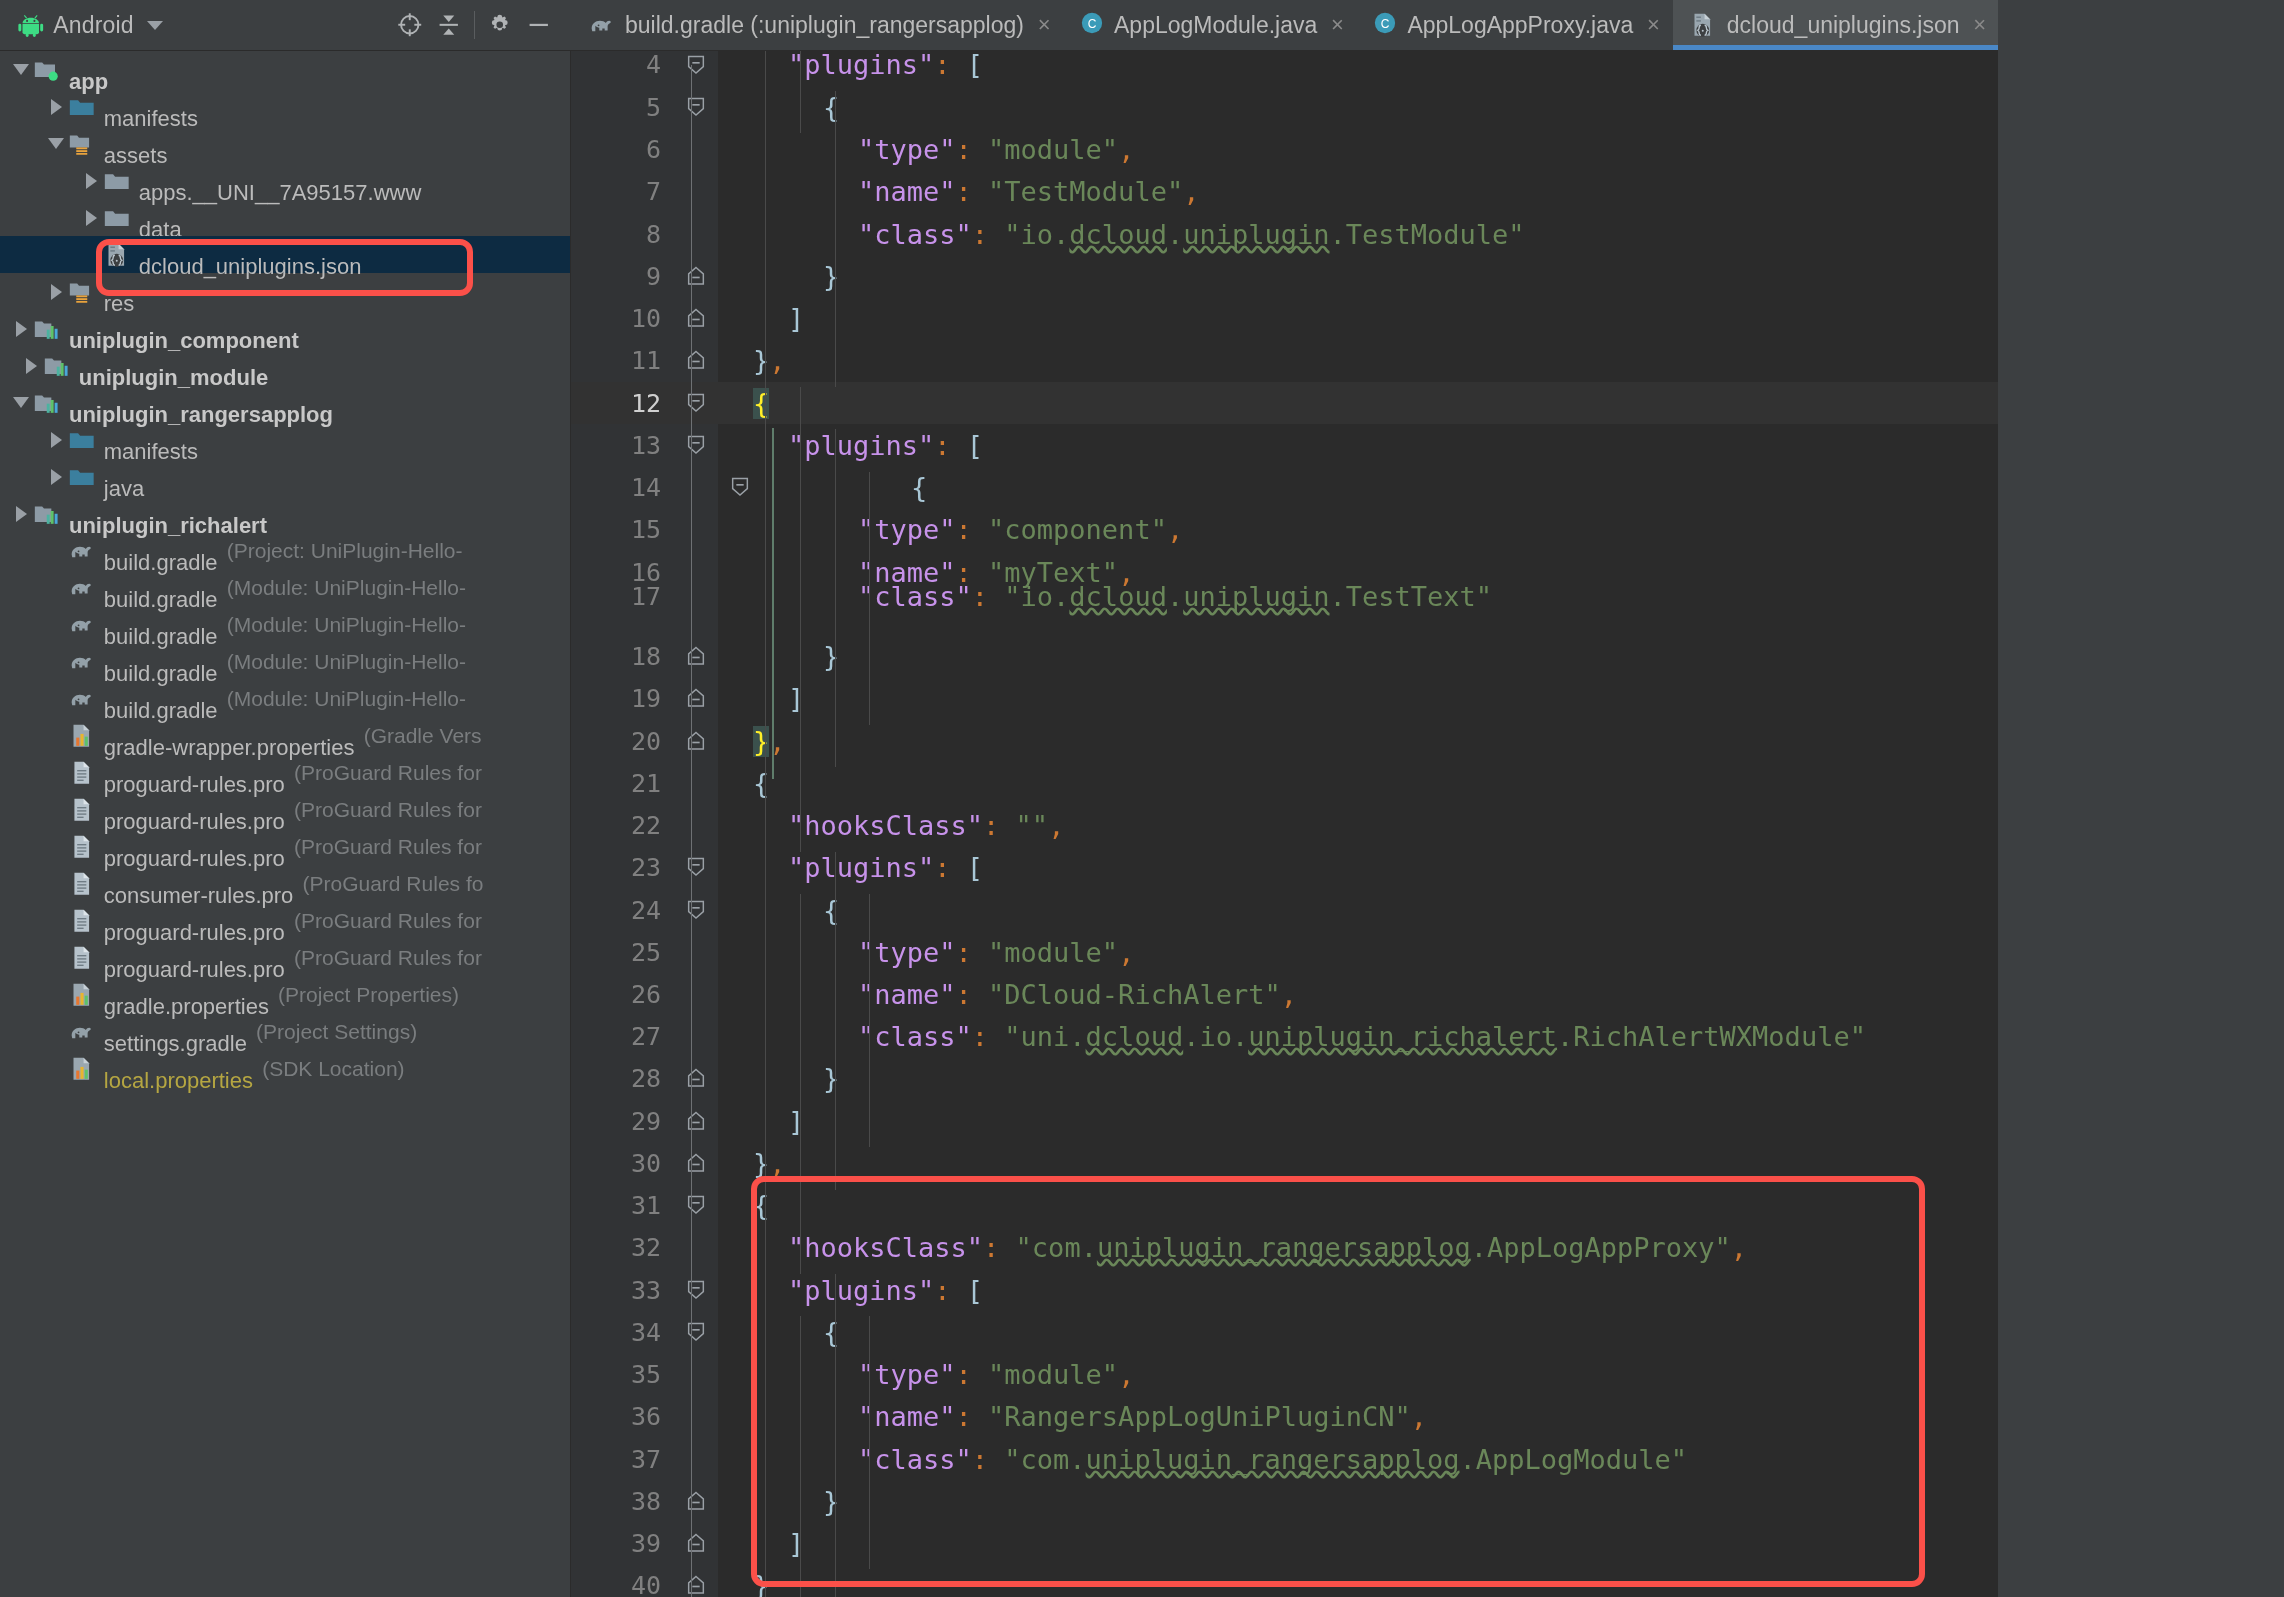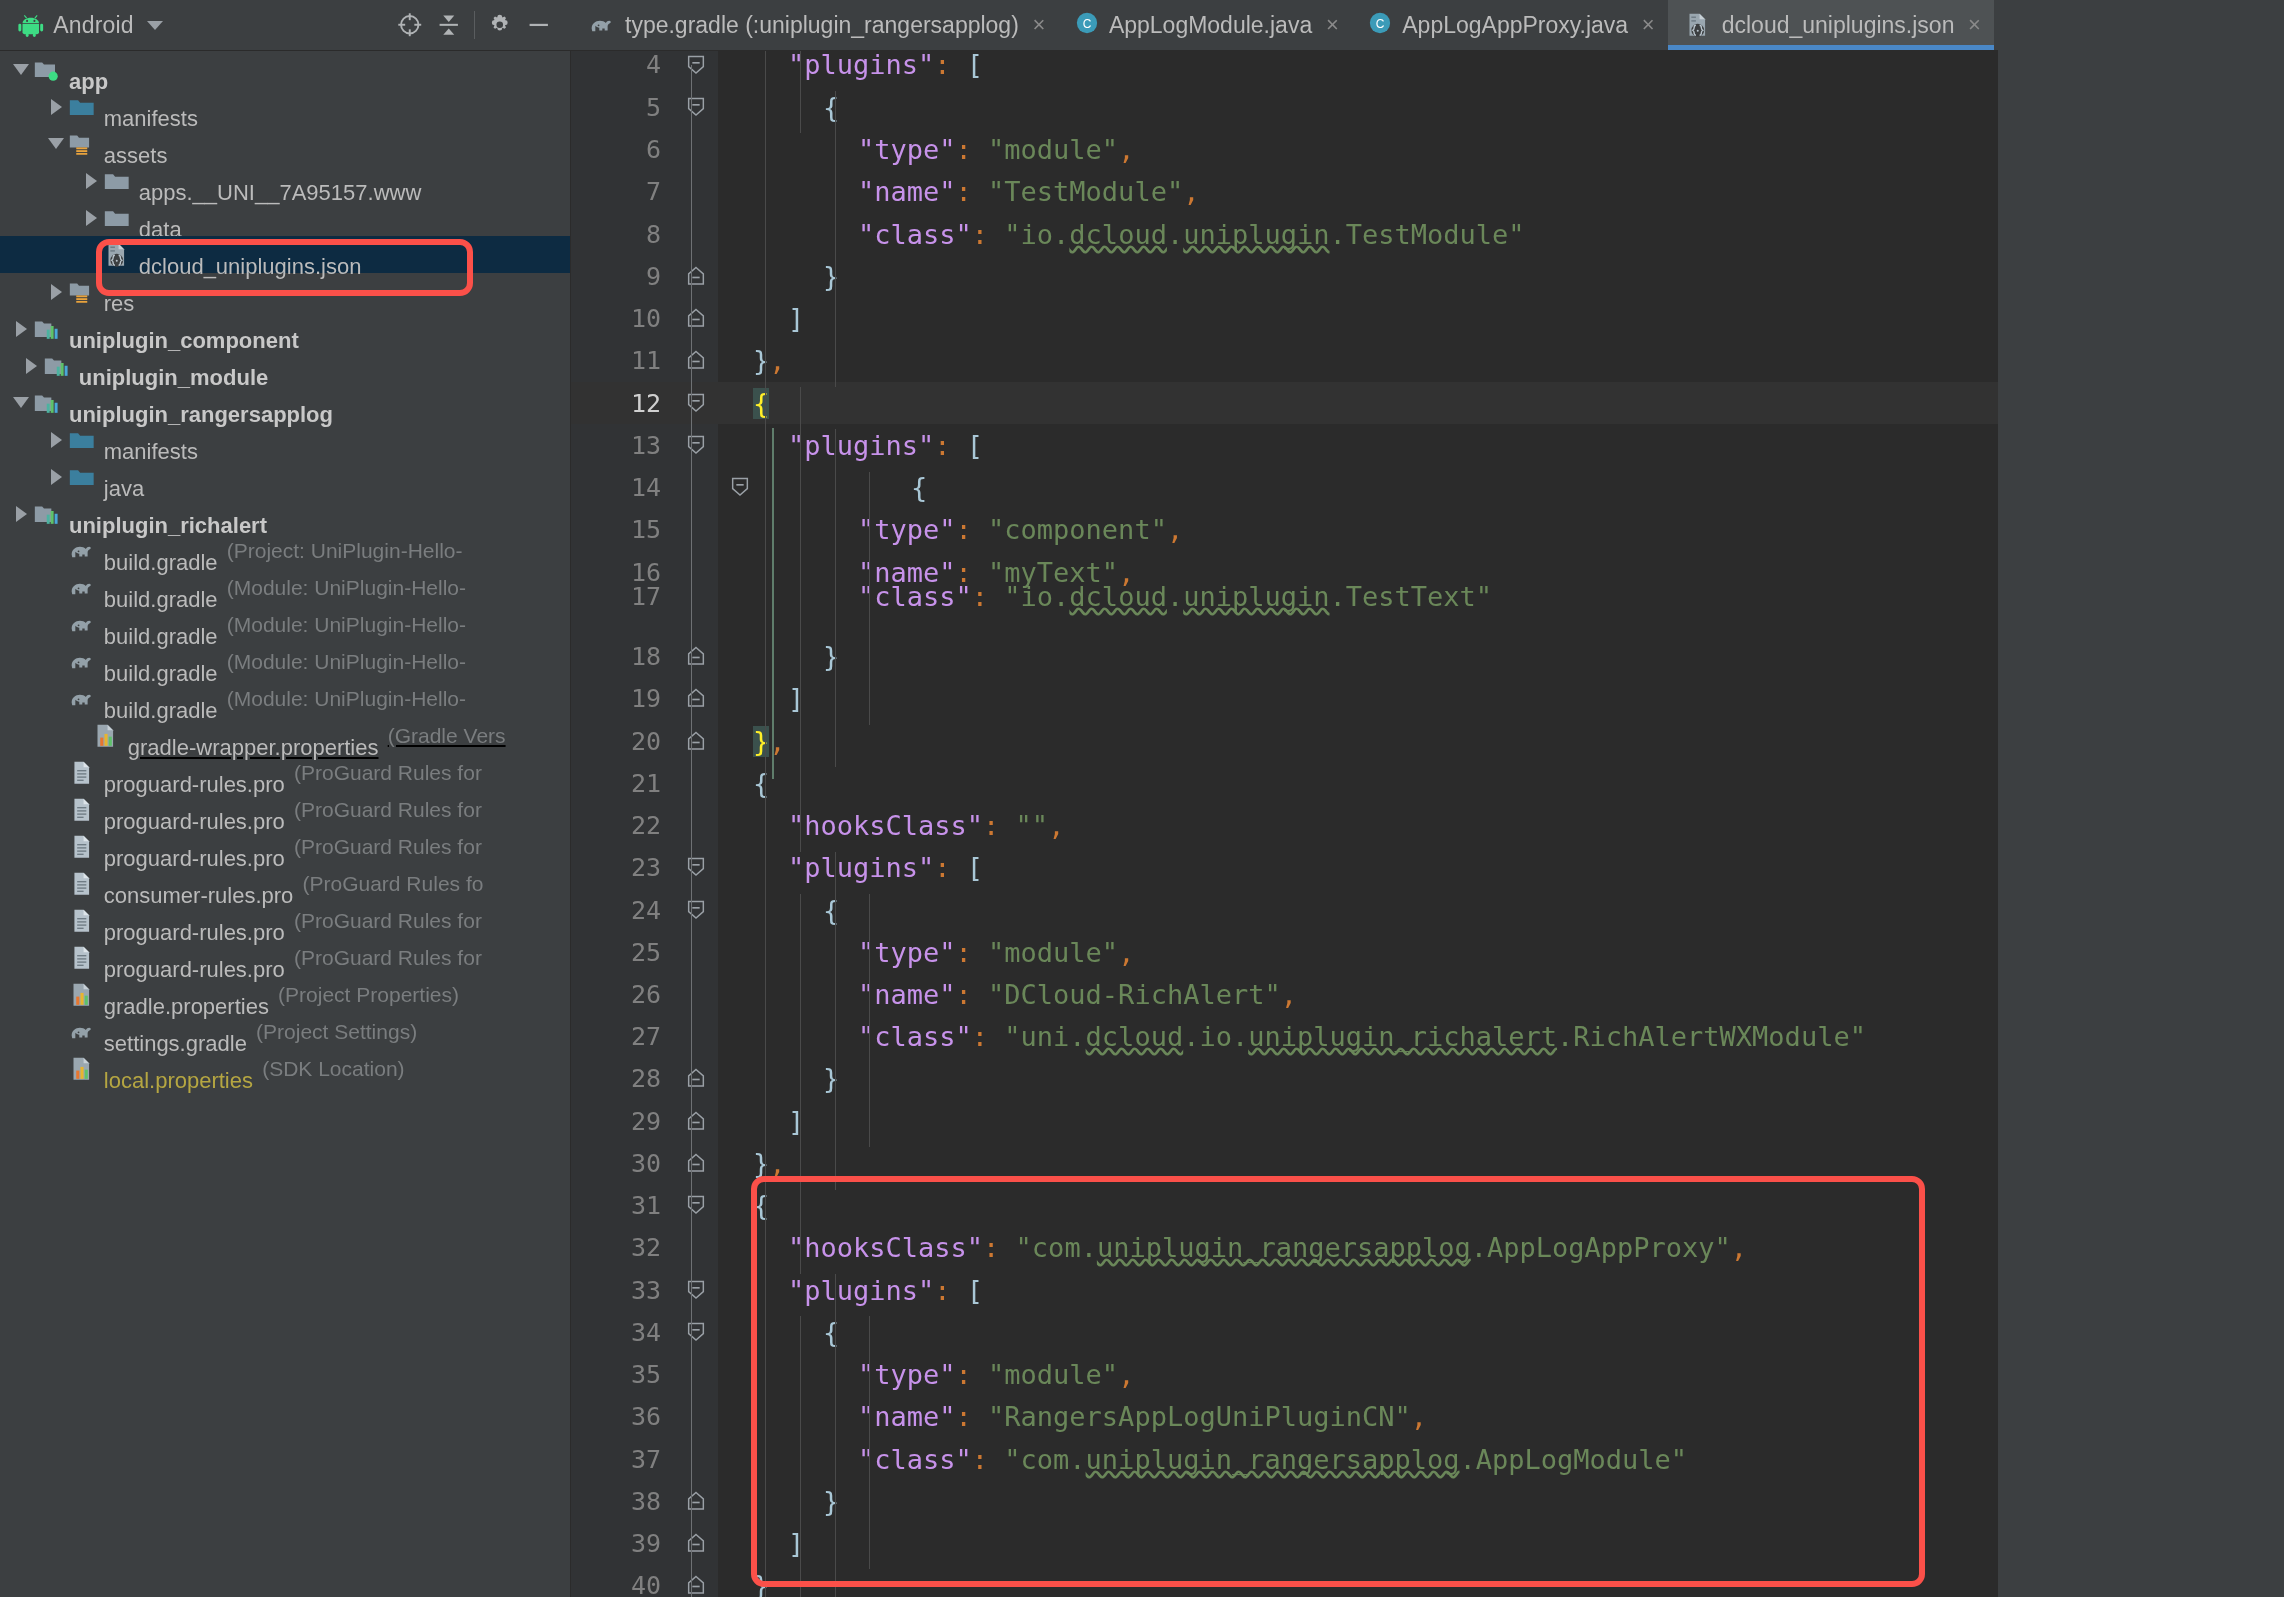--- a/index.html
+++ b/index.html
@@ -141,21 +141,21 @@
         </svg>
       </div>
     </div>
 
     <div class="tabs" id="tabs">
         <div class="tab">
           <span class="ico" style="margin-right: 0px;"><svg width="27.5" height="27.5" viewBox="0 0 30 30">
               <path d="M4 19c0-5 4-8.4 9-8.4 2.6 0 5 .9 6.5 2.4.9-1.6 2.6-2.6 4.3-2.2 1.3.3 1.4 1.5.4 2.3-1.2 1-2.1 1.2-2.6 2.5-.2.6-.2 1.4-.2 2v3.6h-3.2v-2.2h-2.6v2.2h-3.3v-2.8c-1.6-.2-3.2-1-4.3-2.2V22H4.6z" fill="#93a0a8"></path>
               <circle cx="11.5" cy="15.6" r="1" fill="#3c3f41"></circle>
             </svg></span>
-          <span class="tab-label">type.gradle (:uniplugin_rangersapplog)</span>
+          <span class="tab-label">build.gradle (:uniplugin_rangersapplog)</span>
           <span class="x">×</span>
         </div>
         <div class="tab">
           <span class="ico" style="width: 24px; flex: 0 0 24px; margin-right: 0px;"><svg width="24" height="24" viewBox="0 0 26 26">
               <circle cx="13" cy="13" r="11" fill="#3b9bb8"></circle>
               <text x="13" y="18" font-size="13" fill="#ffffff" text-anchor="middle" font-family="Liberation Sans, sans-serif">C</text>
             </svg></span>
           <span class="tab-label">AppLogModule.java</span>
           <span class="x">×</span>
         </div>
@@ -372,21 +372,21 @@
         </div>
         <div class="row" style="padding-left: 44px;">
           <span class="arrow none"></span>
           <span class="ico"><svg width="27.5" height="27.5" viewBox="0 0 30 30">
               <path d="M4 19c0-5 4-8.4 9-8.4 2.6 0 5 .9 6.5 2.4.9-1.6 2.6-2.6 4.3-2.2 1.3.3 1.4 1.5.4 2.3-1.2 1-2.1 1.2-2.6 2.5-.2.6-.2 1.4-.2 2v3.6h-3.2v-2.2h-2.6v2.2h-3.3v-2.8c-1.6-.2-3.2-1-4.3-2.2V22H4.6z" fill="#93a0a8"></path>
               <circle cx="11.5" cy="15.6" r="1" fill="#3c3f41"></circle>
             </svg></span>
           <span class="lbl">build.gradle</span>
           <span class="sub">(Module: UniPlugin-Hello-</span>
         </div>
-        <div class="row" style="padding-left: 68px; text-decoration: underline;">
+        <div class="row" style="padding-left: 44px;">
           <span class="arrow none"></span>
           <span class="ico"><svg width="27.5" height="27.5" viewBox="0 0 30 30">
               <path d="M6 3h11l6 6v18H6z" fill="#9aa7b0"></path>
               <path d="M17 3l6 6h-6z" fill="#c7d0d6"></path>
               <rect x="9" y="17" width="3.4" height="9" fill="#e8762e"></rect>
               <rect x="13.6" y="13" width="3.4" height="13" fill="#e8b52e"></rect>
               <rect x="18.2" y="16" width="3.4" height="10" fill="#5ec269"></rect>
             </svg></span>
           <span class="lbl">gradle-wrapper.properties</span>
           <span class="sub">(Gradle Vers</span>

